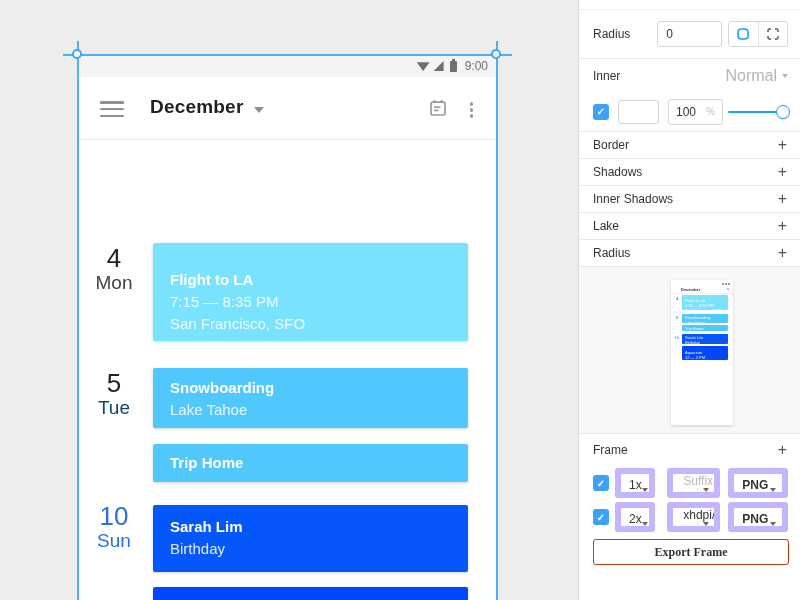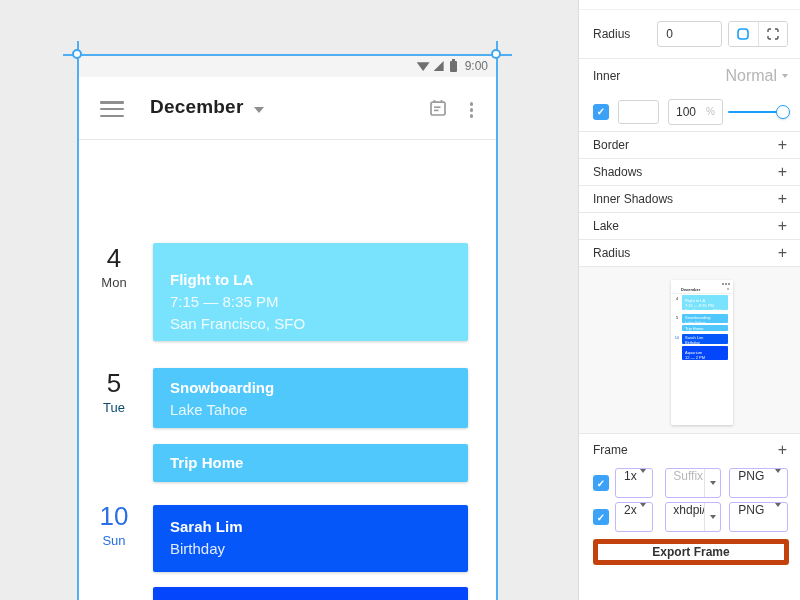--- a/index.html
+++ b/index.html
@@ -39,21 +39,21 @@
   .month-caret { position:absolute; left:176px; top:30px; width:0; height:0;
                  border-left:5px solid transparent; border-right:5px solid transparent; border-top:6px solid #8F8F8F; }
   .hicons { position:absolute; right:22px; top:21px; display:flex; align-items:center; gap:20px; }
   .kebab { display:flex; flex-direction:column; gap:2.5px; padding:2px; }
   .kebab i { width:3.5px; height:3.5px; border-radius:50%; background:#9B9B9B; }
 
   
   .events { position:relative; }
   .date-label { position:absolute; left:14px; width:44px; text-align:center; }
   .date-num { font-size:26px; line-height:30px; color:#212121; }
-  .date-wd  { font-size:13px; line-height:16px; margin-top:2px; color:#424242; }
+  .date-wd  { font-size:19px; line-height:16px; margin-top:2px; color:#424242; }
   .event-card { position:absolute; left:75px; width:315px; border-radius:2px;
                 box-shadow:0 1px 3px rgba(0,0,0,.18); color:#fff; padding-left:17px; }
   .ev-line { font-size:15px; line-height:22px; color:rgba(255,255,255,.88); }
   .ev-line.title { font-weight:bold; color:#fff; }
   .card-1 { top:103px; height:98px; padding-top:26px; }
   .card-2 { top:228px; height:60px; padding-top:9px; }
   .card-3 { top:304px; height:38px; display:flex; align-items:center; }
   .card-4 { top:365px; height:67px; padding-top:11px; }
   .card-5 { top:447px; height:95px; padding-top:38px; }
   .dl-1 { top:103px; } .dl-2 { top:228px; } .dl-3 { top:361px; }
@@ -104,34 +104,34 @@
   .t-month { position:absolute; left:10px; top:1px; font-size:4px; font-weight:bold; color:#333; line-height:7px; }
   .t-hdot { position:absolute; right:4px; top:3px; width:2px; height:2px; background:#BDBDBD; }
   .t-card { position:absolute; left:11px; width:46px; border-radius:1px; overflow:hidden; padding:1px 0 0 3px; }
   .t-line { font-size:4px; line-height:5px; color:rgba(255,255,255,.95); white-space:nowrap; }
   .t-date { position:absolute; left:2px; width:8px; text-align:center; font-size:4px; line-height:5px; color:#444; }
 
   .row-exphead { height:31px; }
   .exp-row { display:flex; align-items:center; padding:0 12px 0 14px; height:26px; }
   .exp-row.r1 { margin-top:5px; }
   .exp-row.r2 { margin-top:8px; }
-  .dd { height:30px; border:1px solid #c4b5fd; border-radius:3px; background:#fff;
-        display:flex; align-items:flex-start; padding:0 6px 0 8px; }
+  .dd { height:30px; border:6px solid #c4b5fd; border-radius:3px; background:#fff;
+        display:flex; align-items:flex-end; padding:0 6px 0 8px; }
   .dd-scale { width:40px; margin-left:6px; }
-  .dd-mid { width:56px; margin-left:12px; padding:0; }
+  .dd-mid { width:56px; margin-left:12px; padding:0;flex-direction:column; }
   .dd-mid input { width:38px; border:none; outline:none; font-size:12px; color:#333; padding:0 0 0 7px;
                   font-family:inherit; background:transparent; }
   .dd-mid input::placeholder { color:#B8B8B8; }
   .dd-mid .dd-caretwrap { border-left:1px solid #E3E3E3; height:100%; display:flex; align-items:center; padding:0 5px; }
-  .dd-fmt { width:62px; margin-left:8px; }
+  .dd-fmt { width:62px; margin-left:8px;font-weight:bold; }
   .dd .lbl { font-size:12px; color:#333; }
   .dd .caret-dk { margin-left:auto; }
-  .export-btn { margin:9px 12px 0 14px; height:26px; width:196px; border:5px solid #c2410c; border-radius:3px;
+  .export-btn { margin:9px 12px 0 14px; height:26px; width:196px; border:1px solid #c2410c; border-radius:3px;
                 background:#fff; font-size:12px; font-weight:bold; color:#333; display:flex;
-                align-items:center; justify-content:center; font-family:Liberation Sans, sans-serif; }
+                align-items:center; justify-content:center; font-family:Liberation Serif, serif; }
 </style>
 </head>
 <body>
 
 <div class="stage">
 
   <div class="canvas">
 
     <div class="frame">
 

